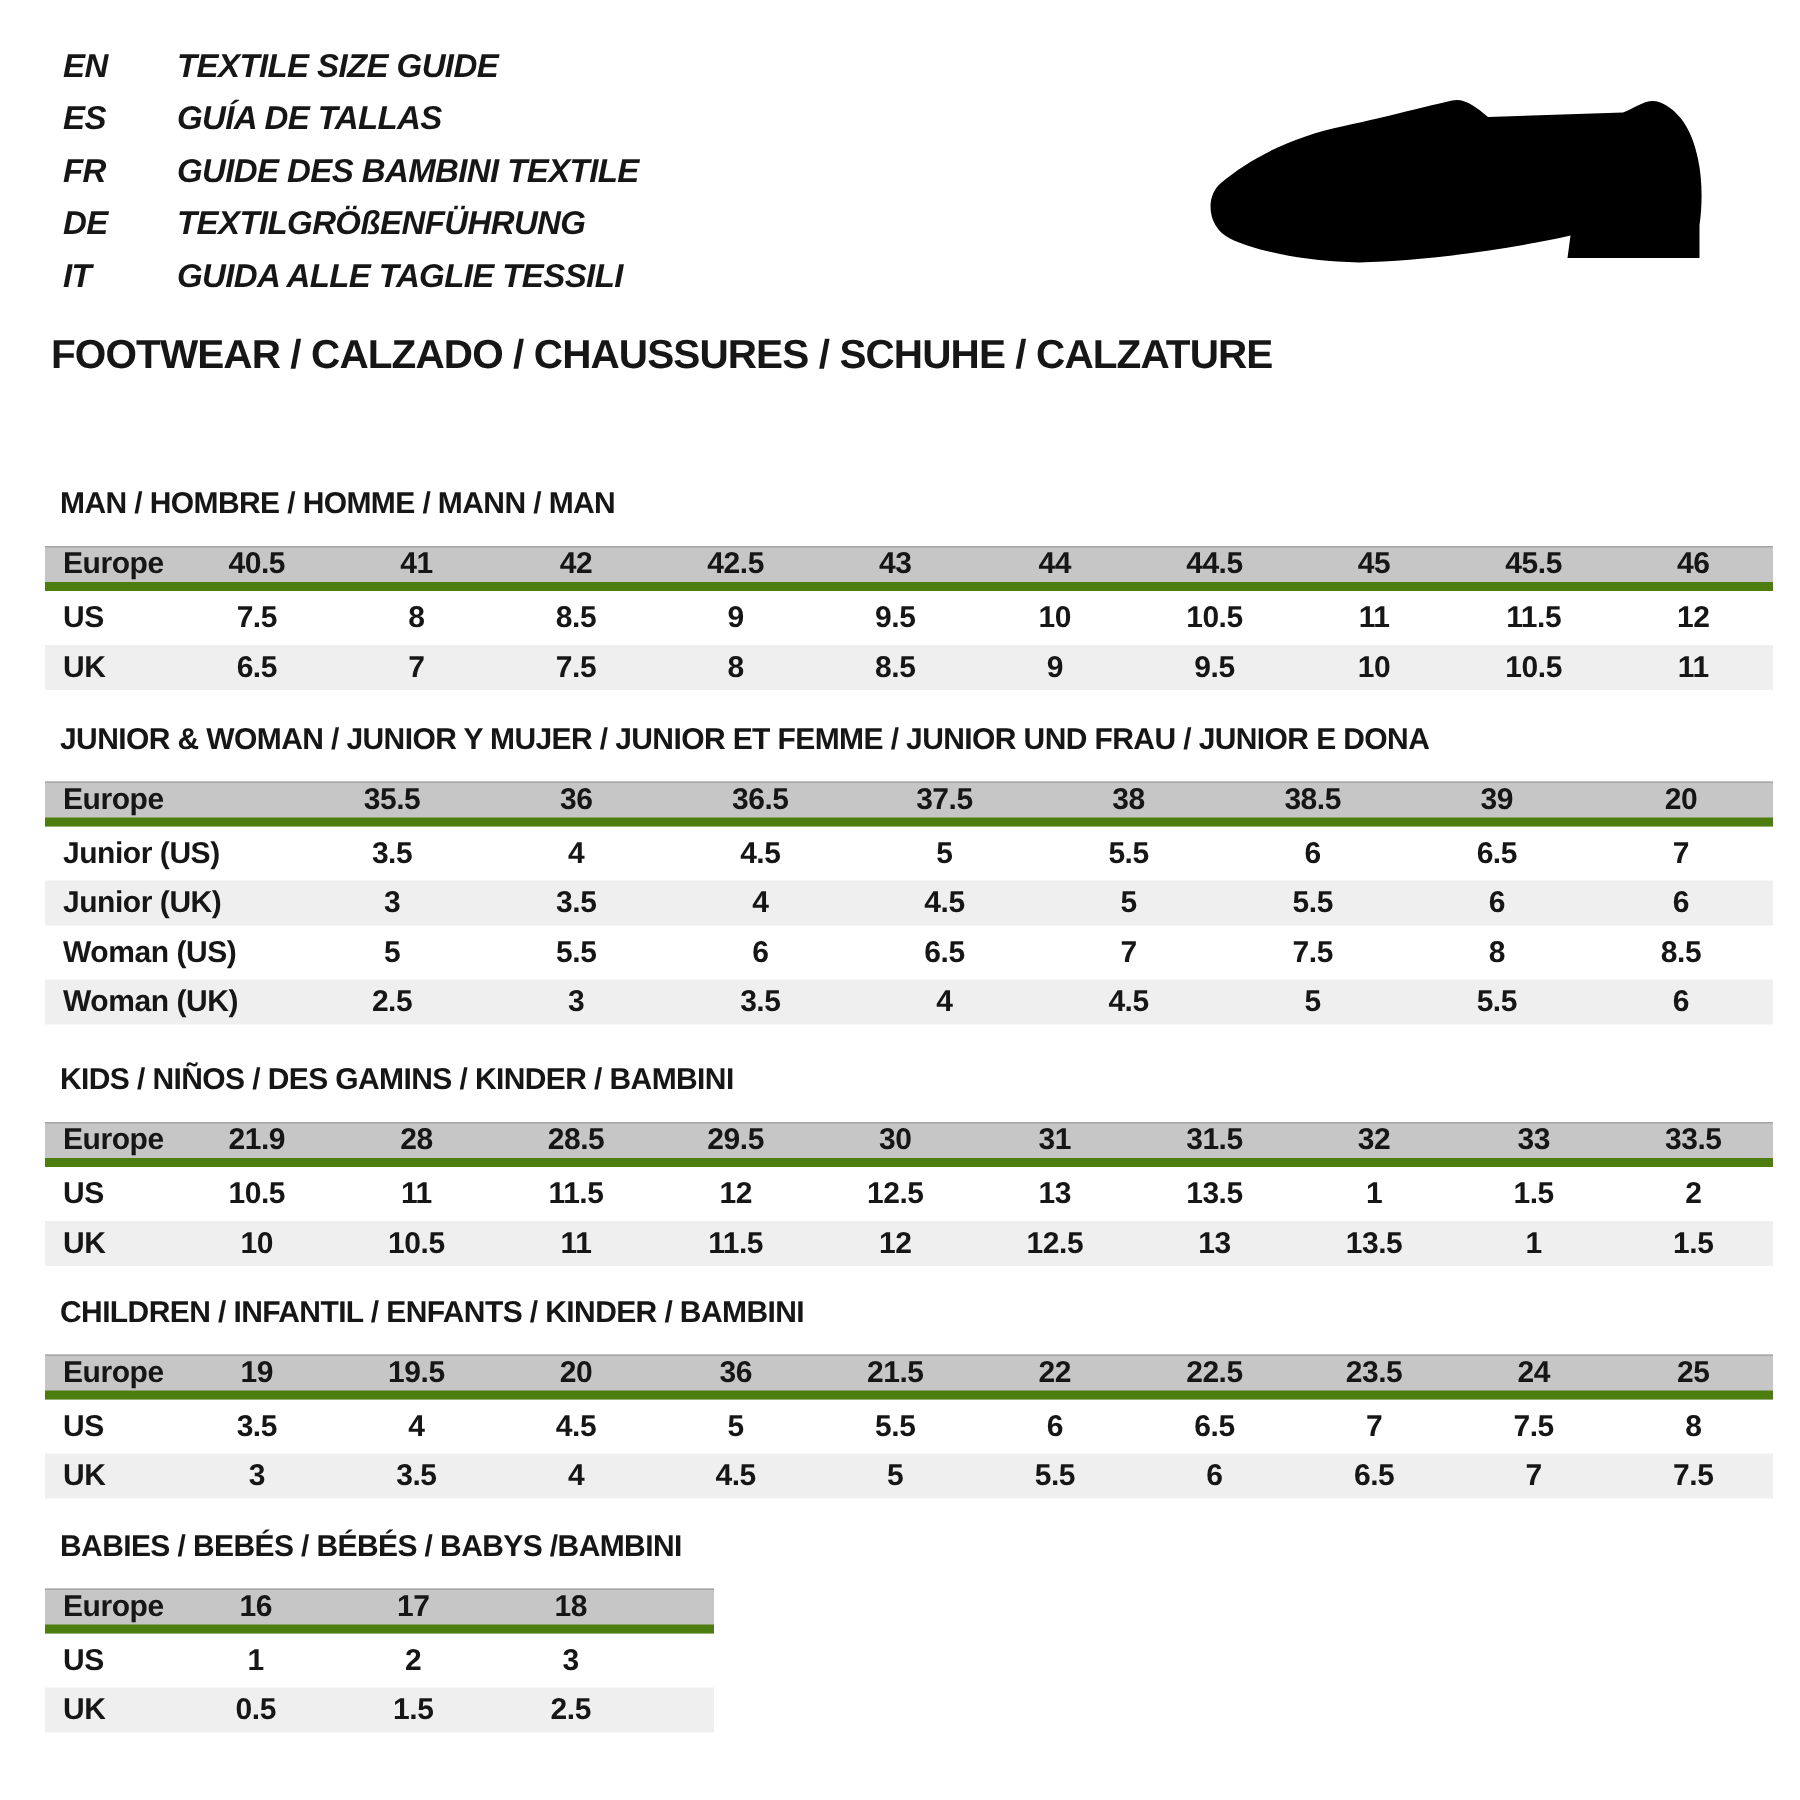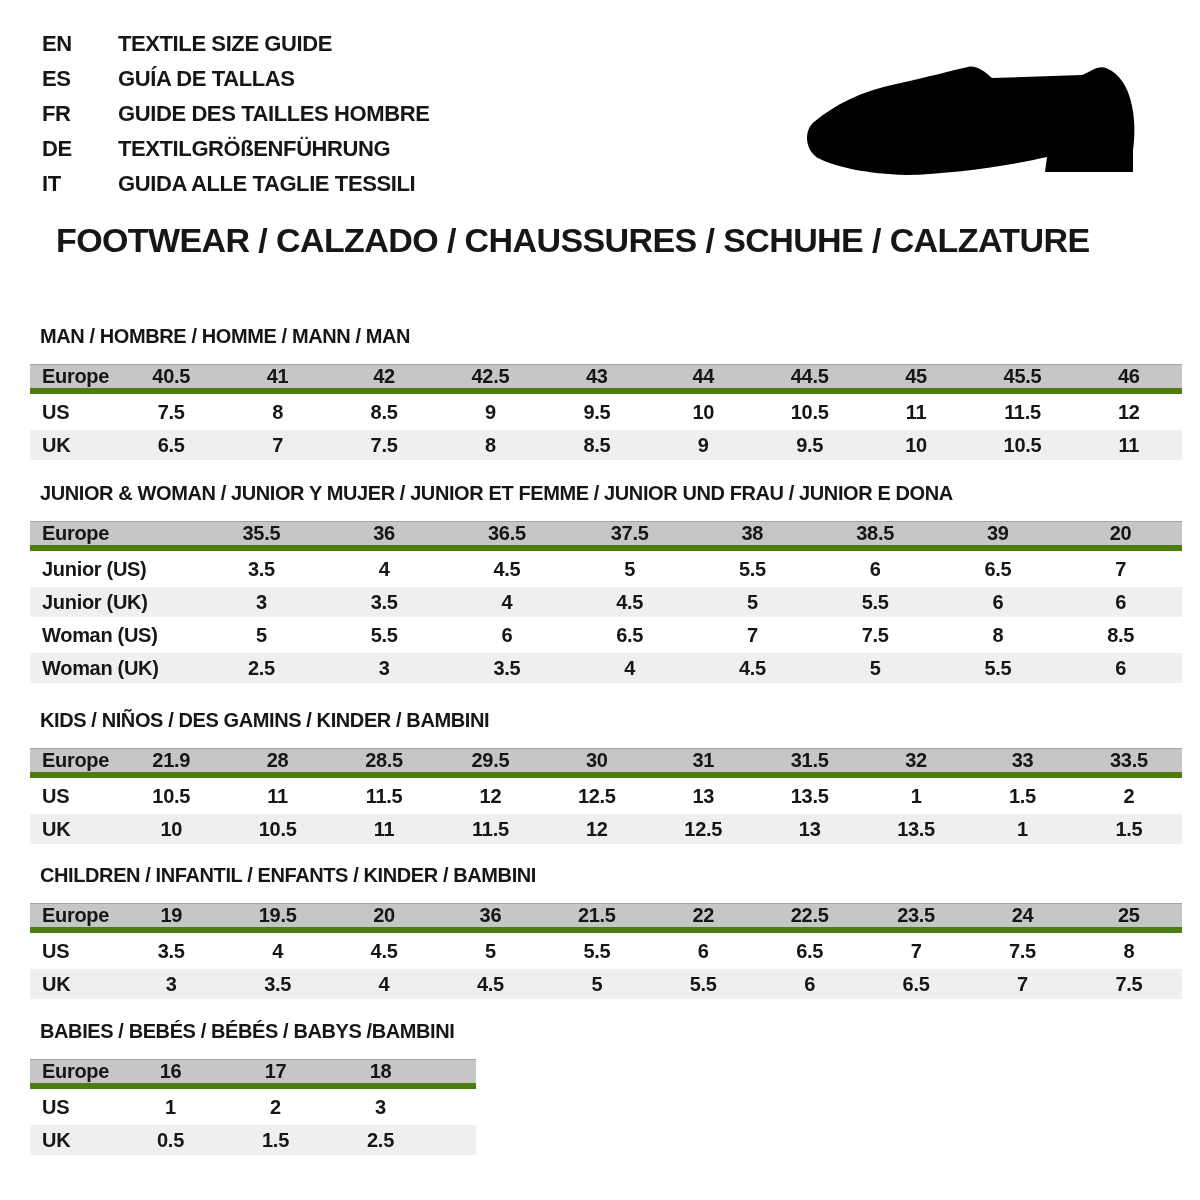--- a/index.html
+++ b/index.html
@@ -6,25 +6,25 @@
   body{
     width:1200px;height:1200px;background:#ffffff;
     font-family:"Liberation Sans",sans-serif;color:#161616;
     -webkit-font-smoothing:antialiased;
   }
   .page{position:relative;width:1200px;height:1200px;overflow:hidden;background:#fff;}
 
   
   .lang-block{position:absolute;left:42px;top:26px;}
   .lang-row{display:flex;height:35px;align-items:center;}
-  .lang-code,.lang-text{font-weight:bold;font-size:22px;letter-spacing:-0.4px;white-space:nowrap;}
+  .lang-code,.lang-text{font-weight:bold;font-size:22px;letter-spacing:-0.4px;white-space:nowrap;font-style:italic;}
   .lang-code{width:76px;flex:0 0 76px;}
 
   
-  .category{position:absolute;left:56px;top:221px;font-size:34px;font-weight:bold;letter-spacing:-0.6px;white-space:nowrap;}
+  .category{position:absolute;left:34px;top:221px;font-size:27px;font-weight:bold;letter-spacing:-0.6px;white-space:nowrap;}
 
   
   .shoe{position:absolute;left:798px;top:58px;width:342px;height:128px;}
   .shoe svg{display:block;width:100%;height:100%;}
 
   
   #tables-root{position:absolute;left:30px;top:326px;width:1152px;}
   .section:nth-of-type(2){margin-top:23px;}
   .section:nth-of-type(3){margin-top:27px;}
   .section:nth-of-type(4){margin-top:21px;}
@@ -59,21 +59,21 @@
       <div class="lang-row">
         <span class="lang-code">EN</span>
         <span class="lang-text">TEXTILE SIZE GUIDE</span>
       </div>
       <div class="lang-row">
         <span class="lang-code">ES</span>
         <span class="lang-text">GUÍA DE TALLAS</span>
       </div>
       <div class="lang-row">
         <span class="lang-code">FR</span>
-        <span class="lang-text">GUIDE DES TAILLES HOMBRE</span>
+        <span class="lang-text">GUIDE DES BAMBINI TEXTILE</span>
       </div>
       <div class="lang-row">
         <span class="lang-code">DE</span>
         <span class="lang-text">TEXTILGRÖßENFÜHRUNG</span>
       </div>
       <div class="lang-row">
         <span class="lang-code">IT</span>
         <span class="lang-text">GUIDA ALLE TAGLIE TESSILI</span>
       </div>
     </div>

